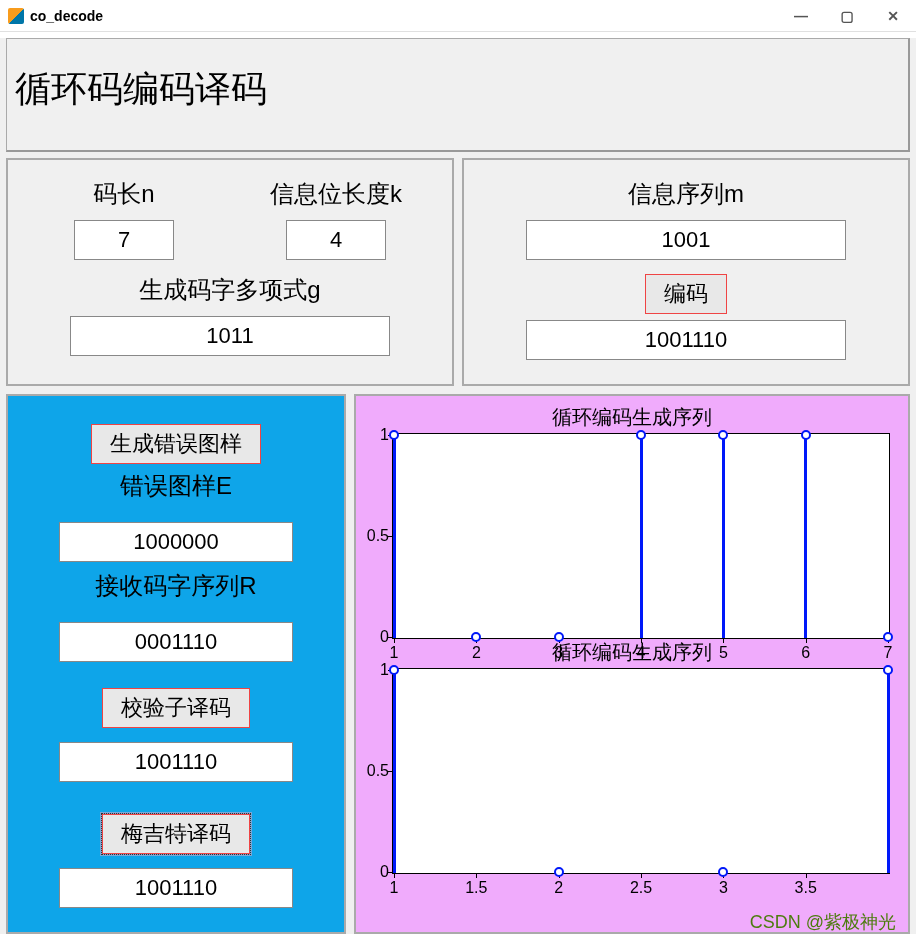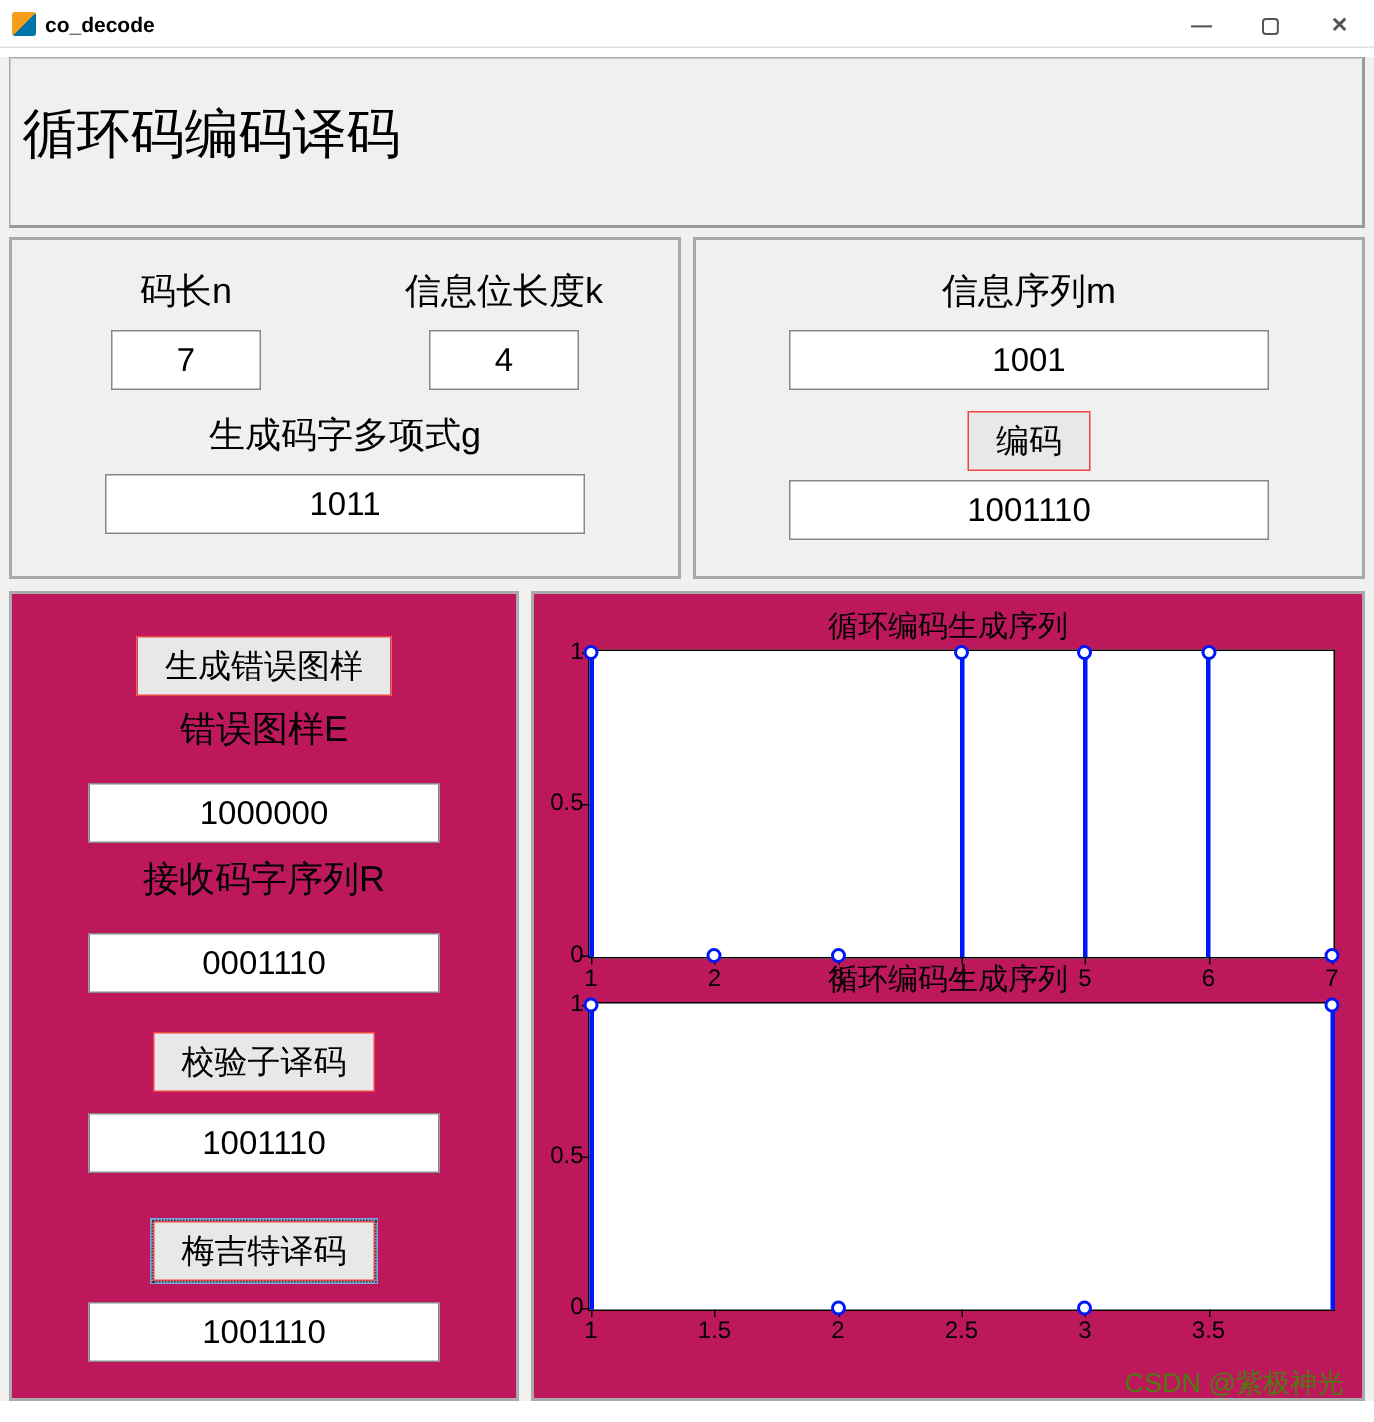--- a/index.html
+++ b/index.html
@@ -82,26 +82,26 @@
     padding:4px 18px; font-size:22px; color:#000;
     margin:6px auto;
   }
   .btn-focused {
     outline: 1px dotted #333;
     box-shadow: 0 0 0 2px #7aa6d6;
   }
 
   .row2 { display:flex; gap:8px; margin: 0 6px; }
   .left-panel {
-    border:2px solid #aaa; background:#be185d;
+    border:2px solid #aaa; background:#0ea5e9;
     width: 340px; padding: 22px 20px 16px 20px;
     text-align:center;
   }
   .right-plots {
-    flex:1; border:2px solid #aaa; background:#be185d;
+    flex:1; border:2px solid #aaa; background:#f0abfc;
     padding: 6px 10px 4px 10px;
   }
   .plot-box { position: relative; width: 100%; }
   .plot-title { text-align:center; font-size:20px; margin:2px 0 2px 0; }
   .axes {
     position:relative; background:#fff; border:1px solid #000;
     height:206px; margin:0 8px 0 26px;
   }
   .stem {
     position:absolute; bottom:0; width:3px; background:#0018f9;

